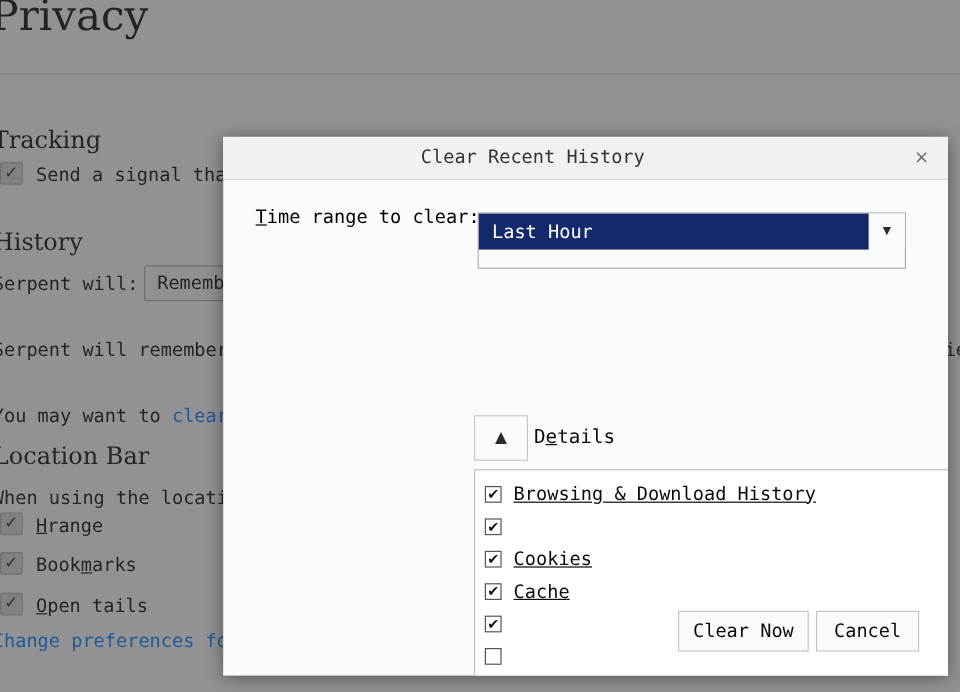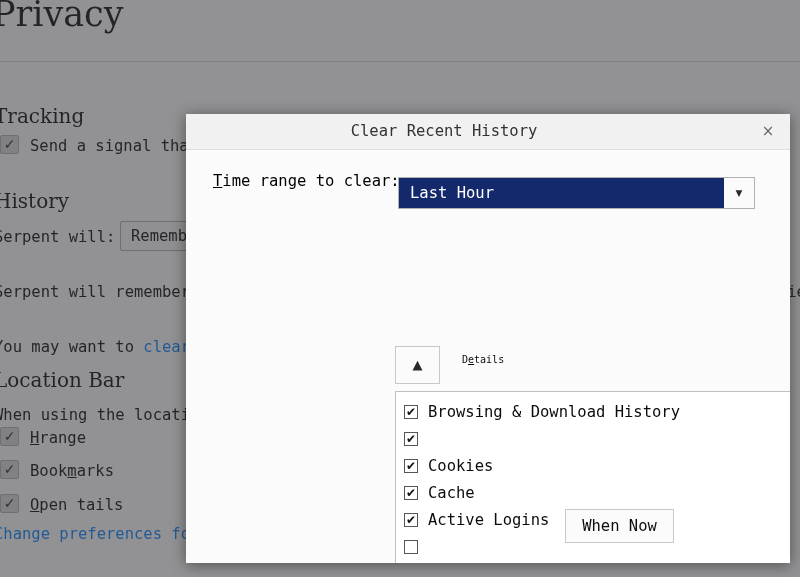--- a/index.html
+++ b/index.html
@@ -137,21 +137,21 @@
   #timerange-label {
     position: absolute;
     left: 27px; top: 22px;
     font-size: 15.5px;
     color: #000000;
     white-space: nowrap;
   }
   #timerange-select {
     position: absolute;
     left: 212px; top: 63px;
-    width: 357px; height: 32px;
+    width: 357px; height: 47px;
     border: 1px solid #b1b1b1;
     background: #fbfbfb;
     box-sizing: border-box;
     cursor: pointer;
     padding-left: 32px;
   }
   #timerange-value {
     position: absolute;
     left: 0; top: 0;
     width: 325px; height: 30px;
@@ -186,22 +186,22 @@
     box-sizing: border-box;
     text-align: center;
     line-height: 36px;
     font-size: 13px;
     color: #2a2a2e;
     font-family: "DejaVu Sans", "Liberation Sans", sans-serif;
     cursor: pointer;
   }
   #details-label {
     position: absolute;
-    left: 276px; top: 240px;
-    font-size: 10px;
+    left: 259px; top: 240px;
+    font-size: 16px;
     color: #0c0c0d;
     white-space: nowrap;
     cursor: pointer;
   }
 
   
   #items-listbox {
     position: absolute;
     left: 209px; top: 277px;
     width: 551px; height: 218px;
@@ -234,20 +234,21 @@
     font-family: "DejaVu Sans", "Liberation Sans", sans-serif;
     font-size: 12px;
     line-height: 12px;
     text-align: center;
     color: #111111;
   }
   .item-label {
     font-size: 15.5px;
     color: #0c0c0d;
     white-space: nowrap;
+    text-decoration: underline;
   }
 
   
   #dialog-footer {
     position: absolute;
     left: 0; bottom: 0;
     width: 604px; height: 72px;
   }
   .dlg-btn {
     position: absolute;
@@ -346,27 +347,27 @@
         <div class="item-row">
           <span class="item-box">✔</span>
           <span class="item-label">Cookies</span>
         </div>
         <div class="item-row">
           <span class="item-box">✔</span>
           <span class="item-label">Cache</span>
         </div>
         <div class="item-row">
           <span class="item-box">✔</span>
-          <span class="item-label">Active Logins</span>
         </div>
         <div class="item-row">
           <span class="item-box"></span>
         </div>
         <div class="item-row"></div>
       </div>
 
   </div>
 
   <div id="dialog-footer">
-    <div class="dlg-btn" id="btn-clear-now">When Now</div>
+    <div class="dlg-btn" id="btn-clear-now">Clear Now</div>
+    <div class="dlg-btn" id="btn-cancel">Cancel</div>
   </div>
 
 </div>
 
 </body></html>

